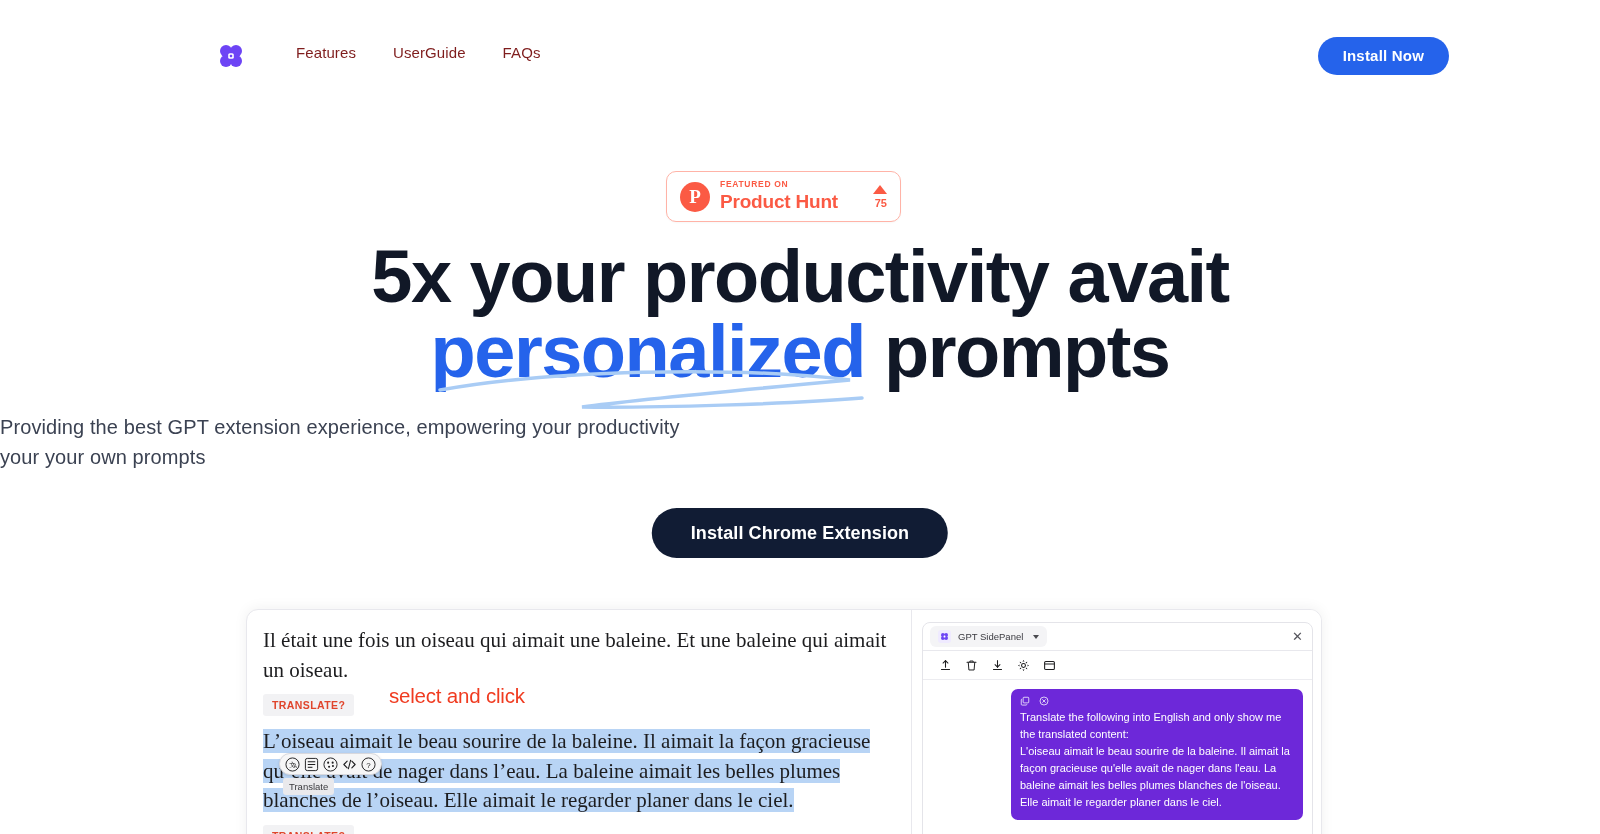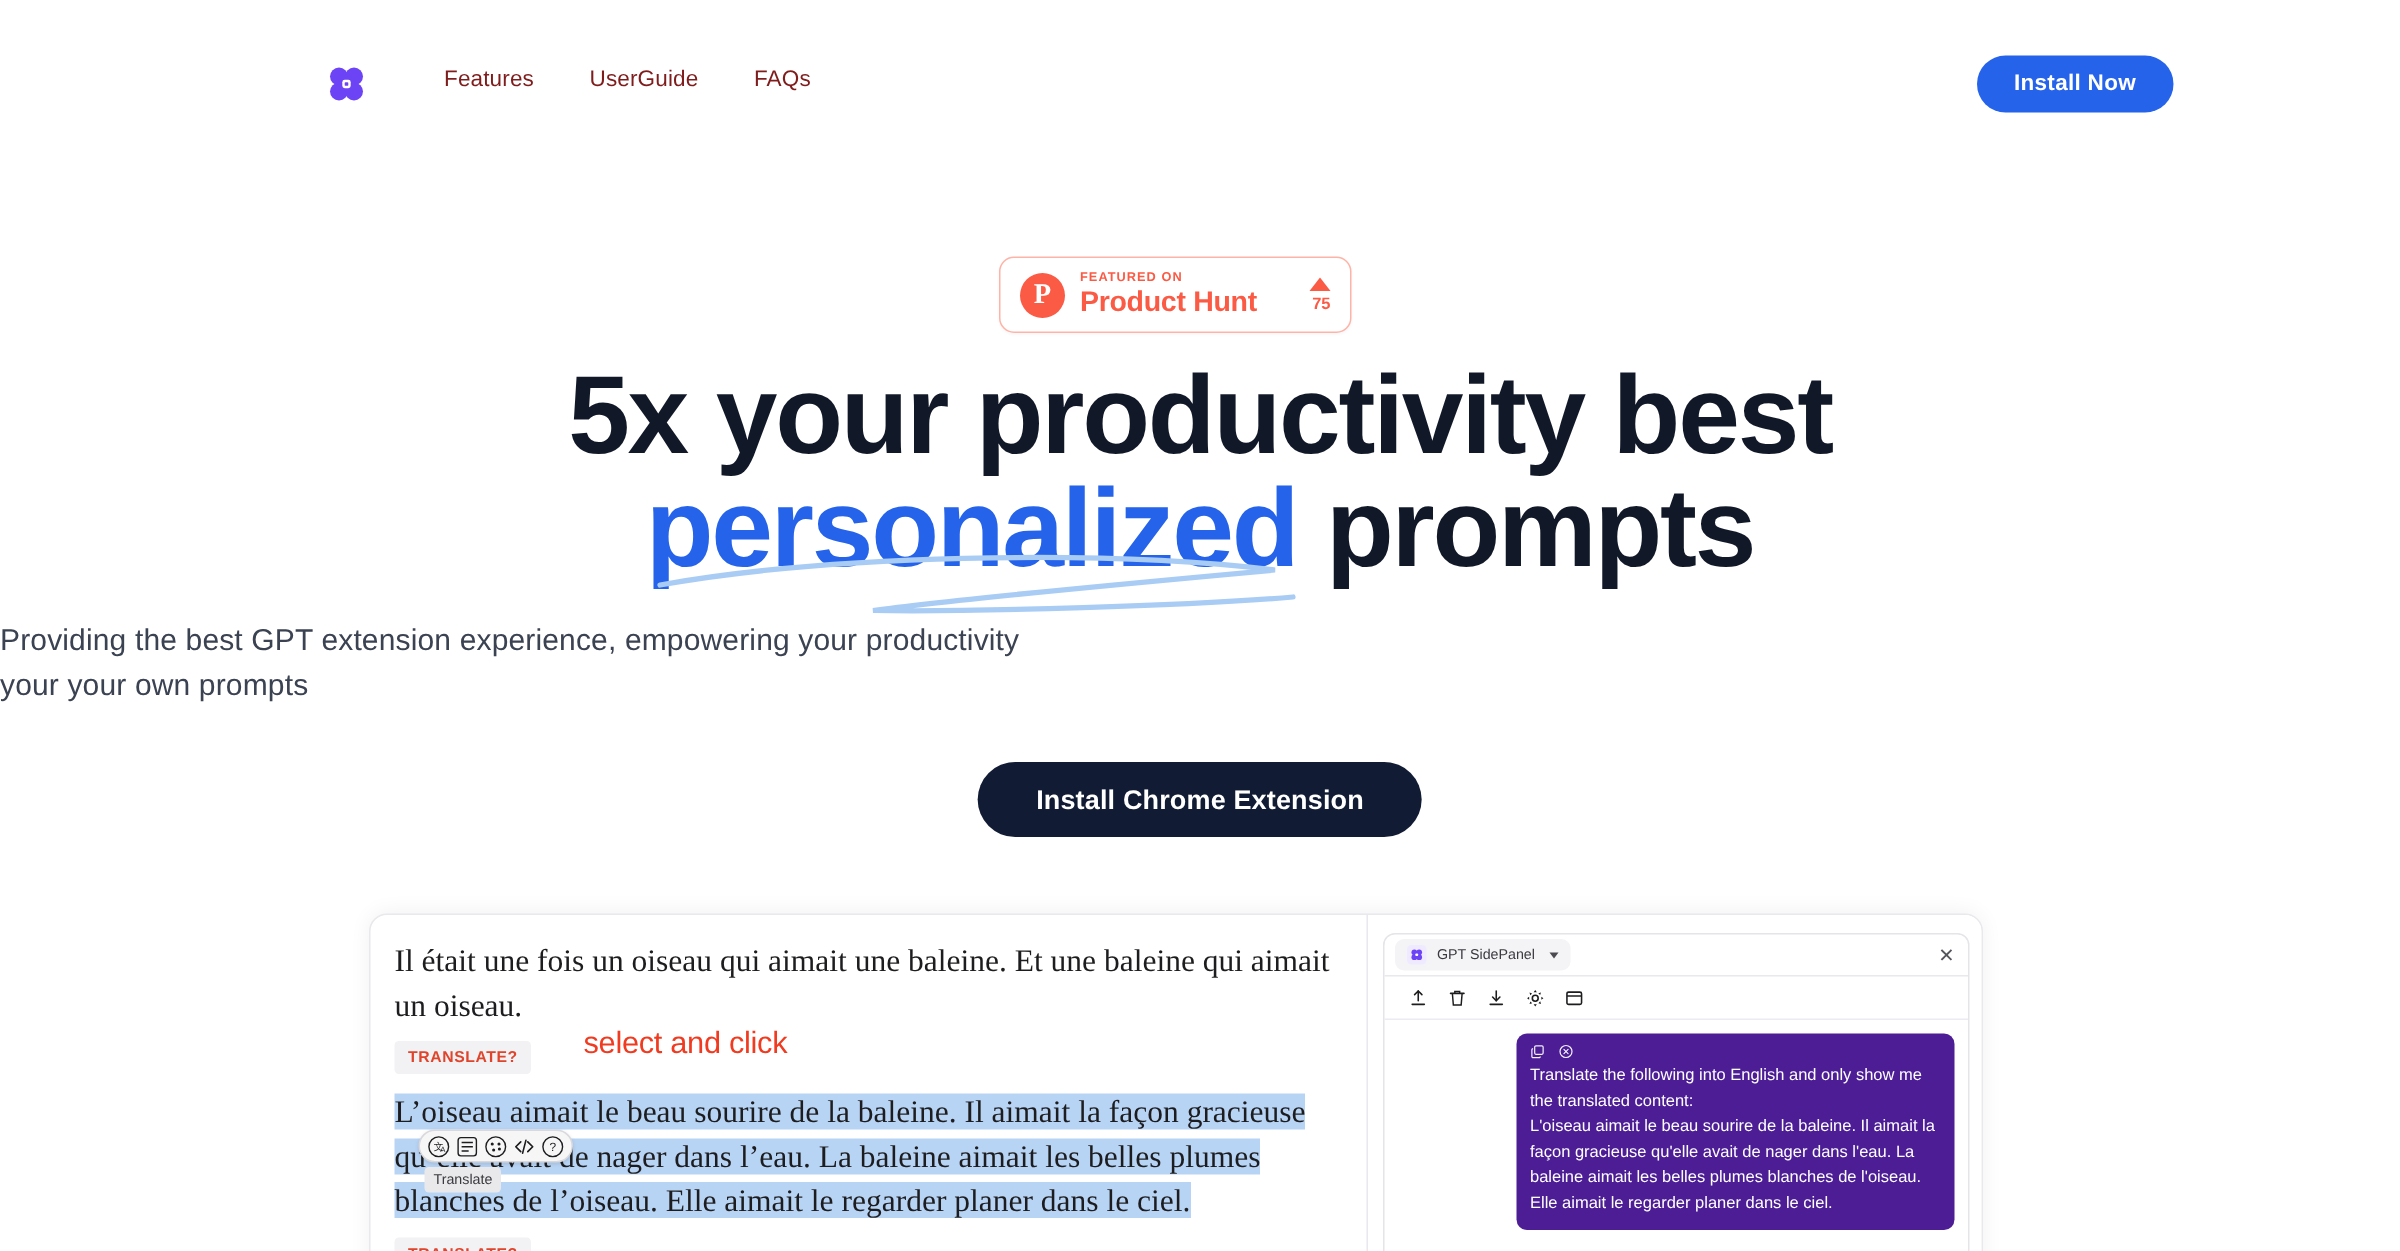--- a/index.html
+++ b/index.html
@@ -219,21 +219,21 @@
     line-height: 1;
   }
   .sp-toolbar {
     height: 29px; display: flex; align-items: center;
     gap: 13px; padding-left: 16px;
     border-bottom: 1px solid #ececf0;
   }
   .sp-tb-ic { cursor: pointer; display: flex; align-items: center; }
   .sp-body { padding: 9px 9px 0 9px; }
   .bubble {
-    background: #4c1d95;
+    background: #6d28d9;
     border-radius: 7px;
     padding: 7px 9px 9px 9px;
     color: #fff;
     font-size: 11px;
     line-height: 1.54;
     position: relative;
     width: 292px;
     margin-left: auto;
   }
   .bubble-icons {
@@ -277,21 +277,21 @@
     <div class="ph-featured">FEATURED ON</div>
     <div class="ph-name">Product Hunt</div>
   </div>
   <div class="ph-vote">
     <div class="ph-arrow"></div>
     <div class="ph-count">75</div>
   </div>
 </div>
 
 <h1 class="hero-title">
-  <span>5x your productivity best</span><br>
+  <span>5x your productivity avait</span><br>
   <span class="hl-blue">personalized</span><span> prompts</span>
 </h1>
 
 <svg class="swoosh" viewBox="0 0 440 55">
   <path d="M8 30 C 120 10, 300 6, 418 20 C 330 28, 200 40, 150 47 C 220 48, 360 44, 430 38" stroke="#a9ccf5" stroke-width="3.5" fill="none" stroke-linecap="round"></path>
 </svg>
 
 <div class="hero-sub">
   <div>Providing the best GPT extension experience, empowering your productivity</div>
   <div>your your own prompts</div>

